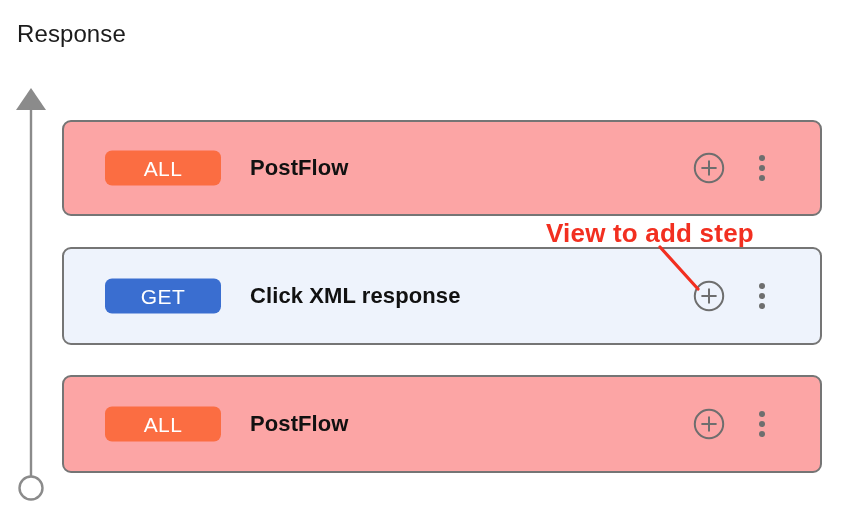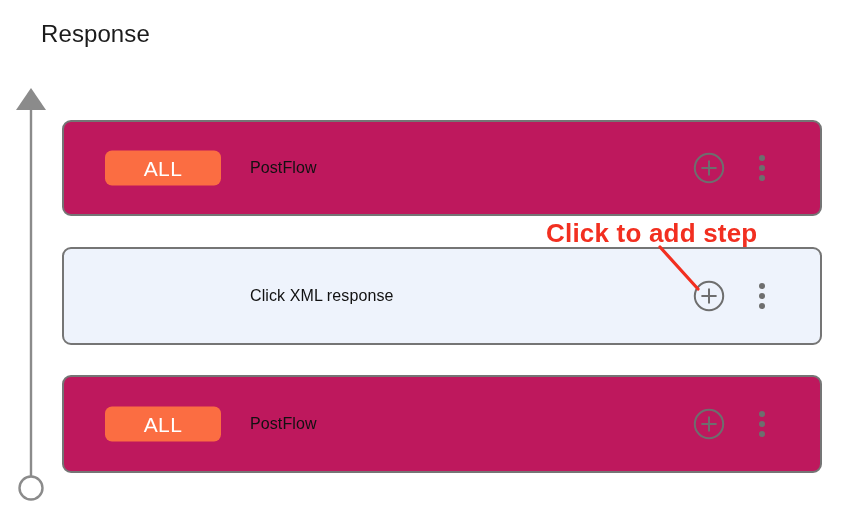--- a/index.html
+++ b/index.html
@@ -24,41 +24,40 @@
   #panel-title {
     position: absolute;
     left: 17px;
     top: 19px;
     font-size: 24px;
     line-height: 30px;
     font-weight: 400;
     color: #1b1b1b;
     letter-spacing: 0.1px;
     white-space: nowrap;
-    margin-left: 24px;
   }
 
   
   #flow-axis {
     position: absolute;
     left: 0px;
     top: 80px;
     width: 70px;
     height: 430px;
   }
 
   
   .step-card {
     position: absolute;
     left: 62px;
     width: 760px;
     box-sizing: border-box;
     border: 2px solid #757575;
     border-radius: 9px;
-    background: #be185d;
+    background: #fca5a5;
   }
   .step-card.is-selected {
     background: #eef3fc;
   }
   .step-card-inner {
     position: relative;
     width: 100%;
     height: 100%;
   }
 
@@ -81,23 +80,23 @@
     letter-spacing: 0.4px;
     box-sizing: border-box;
   }
 
   
   .step-label {
     position: absolute;
     left: 186px;
     top: 50%;
     transform: translateY(-50%);
-    font-size: 16px;
+    font-size: 22px;
     line-height: 26px;
-    font-weight: 400;
+    font-weight: 700;
     color: #111111;
     white-space: nowrap;
     letter-spacing: 0.1px;
   }
 
   
   .add-step-button {
     position: absolute;
     left: 629px;
     top: 50%;
@@ -181,20 +180,21 @@
       <div class="more-menu-button">
         <span class="dot"></span>
         <span class="dot"></span>
         <span class="dot"></span>
       </div>
     </div>
   </div>
 
   <div class="step-card is-selected" style="top:247px; height:98px;">
     <div class="step-card-inner">
+      <div class="method-badge" style="background:#3a6ed0;">GET</div>
       <div class="step-label">Click XML response</div>
       <div class="add-step-button">
         <svg width="32" height="32" viewBox="0 0 32 32" xmlns="http://www.w3.org/2000/svg">
           <circle cx="16" cy="16" r="14.2" fill="none" stroke="#6e6e6e" stroke-width="2"></circle>
           <line x1="16" y1="8.4" x2="16" y2="23.6" stroke="#6e6e6e" stroke-width="2"></line>
           <line x1="8.4" y1="16" x2="23.6" y2="16" stroke="#6e6e6e" stroke-width="2"></line>
         </svg>
       </div>
       <div class="more-menu-button">
         <span class="dot"></span>
@@ -219,15 +219,15 @@
         <span class="dot"></span>
         <span class="dot"></span>
         <span class="dot"></span>
       </div>
     </div>
   </div>
 
   <svg id="callout" viewBox="0 0 844 514" xmlns="http://www.w3.org/2000/svg">
     <line x1="660" y1="247" x2="698" y2="289" stroke="#f22f20" stroke-width="3.2" stroke-linecap="round"></line>
   </svg>
-  <div id="callout-text">Click to add step</div>
+  <div id="callout-text">View to add step</div>
 
 </div>
 
 </body></html>

